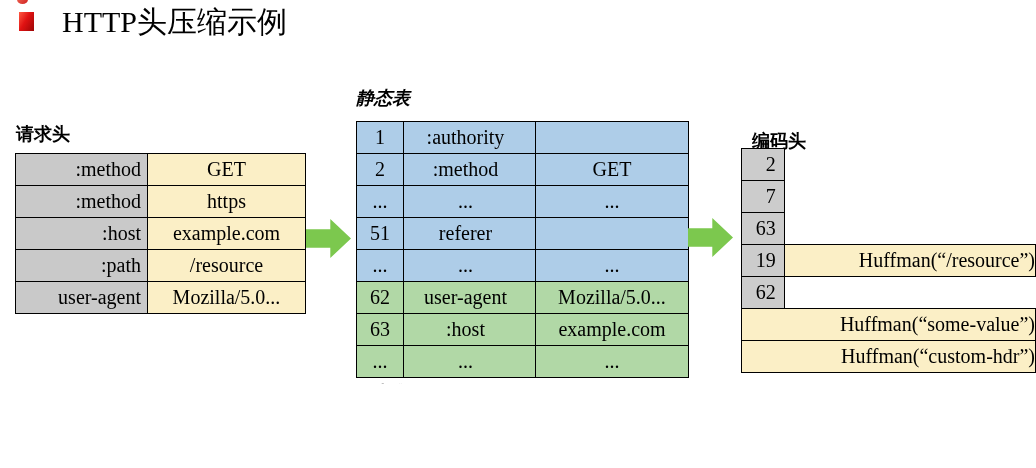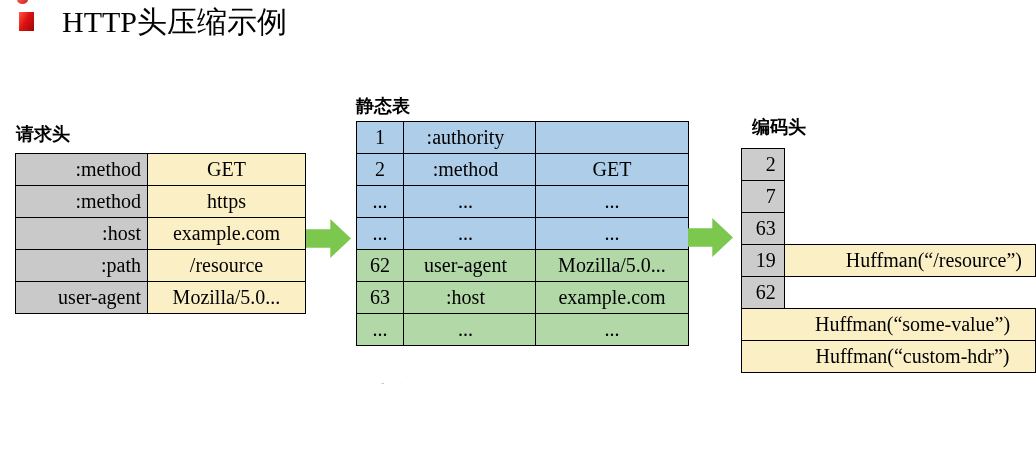--- a/index.html
+++ b/index.html
@@ -33,23 +33,23 @@
 
   
   .sec-label {
     position: absolute;
     font-family: "DejaVu Sans", "Liberation Sans", sans-serif;
     font-weight: bold;
     font-size: 18px; line-height: 20px;
     white-space: nowrap;
   }
   #lbl-request  { left: 16px;  top: 124px; }
-  #lbl-static   { left: 356px; top: 96px; }
+  #lbl-static   { left: 356px; top: 88px; font-style: italic; }
   #lbl-dynamic  { left: 356px; top: 383px; font-family: Liberation Serif, serif; }
-  #lbl-encoded  { left: 752px; top: 117px; }
+  #lbl-encoded  { left: 752px; top: 131px; }
 
   
   table.diag {
     position: absolute;
     border-collapse: collapse;
     table-layout: fixed;
     font-family: "Liberation Serif", serif;
     font-size: 20px;
   }
   table.diag td {
@@ -74,21 +74,21 @@
   #tbl-index tr.static  td { background: #aecde8; }
   #tbl-index tr.dynamic td { background: #b1d8a6; }
 
   
   #tbl-encoded { left: 741px; top: 148px; }
   #tbl-encoded td.idx {
     width: 46px; background: #cccccc;
     text-align: right; padding-right: 8px;
   }
   #tbl-encoded td.lit {
-    width: 225px; background: #fbefc6; text-align: center; padding-left: 48px;
+    width: 225px; background: #fbefc6; text-align: right; padding-left: 48px;
   }
   #tbl-encoded td.blank { border: none; background: transparent; }
 
   
   .flow-arrow {
     position: absolute;
     width: 45px; height: 39px;
     background: #7cc84e;
     clip-path: polygon(0% 26%, 54% 26%, 54% 0%, 100% 50%, 54% 100%, 54% 74%, 0% 74%);
   }
@@ -145,20 +145,25 @@
       <td class="i">2</td>
       <td class="n">:method</td>
       <td class="v">GET</td>
     </tr>
     <tr class="static">
       <td class="i">...</td>
       <td class="n">...</td>
       <td class="v">...</td>
     </tr>
     <tr class="static">
+      <td class="i">51</td>
+      <td class="n">referer</td>
+      <td class="v"></td>
+    </tr>
+    <tr class="static">
       <td class="i">...</td>
       <td class="n">...</td>
       <td class="v">...</td>
     </tr>
     <tr class="dynamic">
       <td class="i">62</td>
       <td class="n">user-agent</td>
       <td class="v">Mozilla/5.0...</td>
     </tr>
     <tr class="dynamic">

